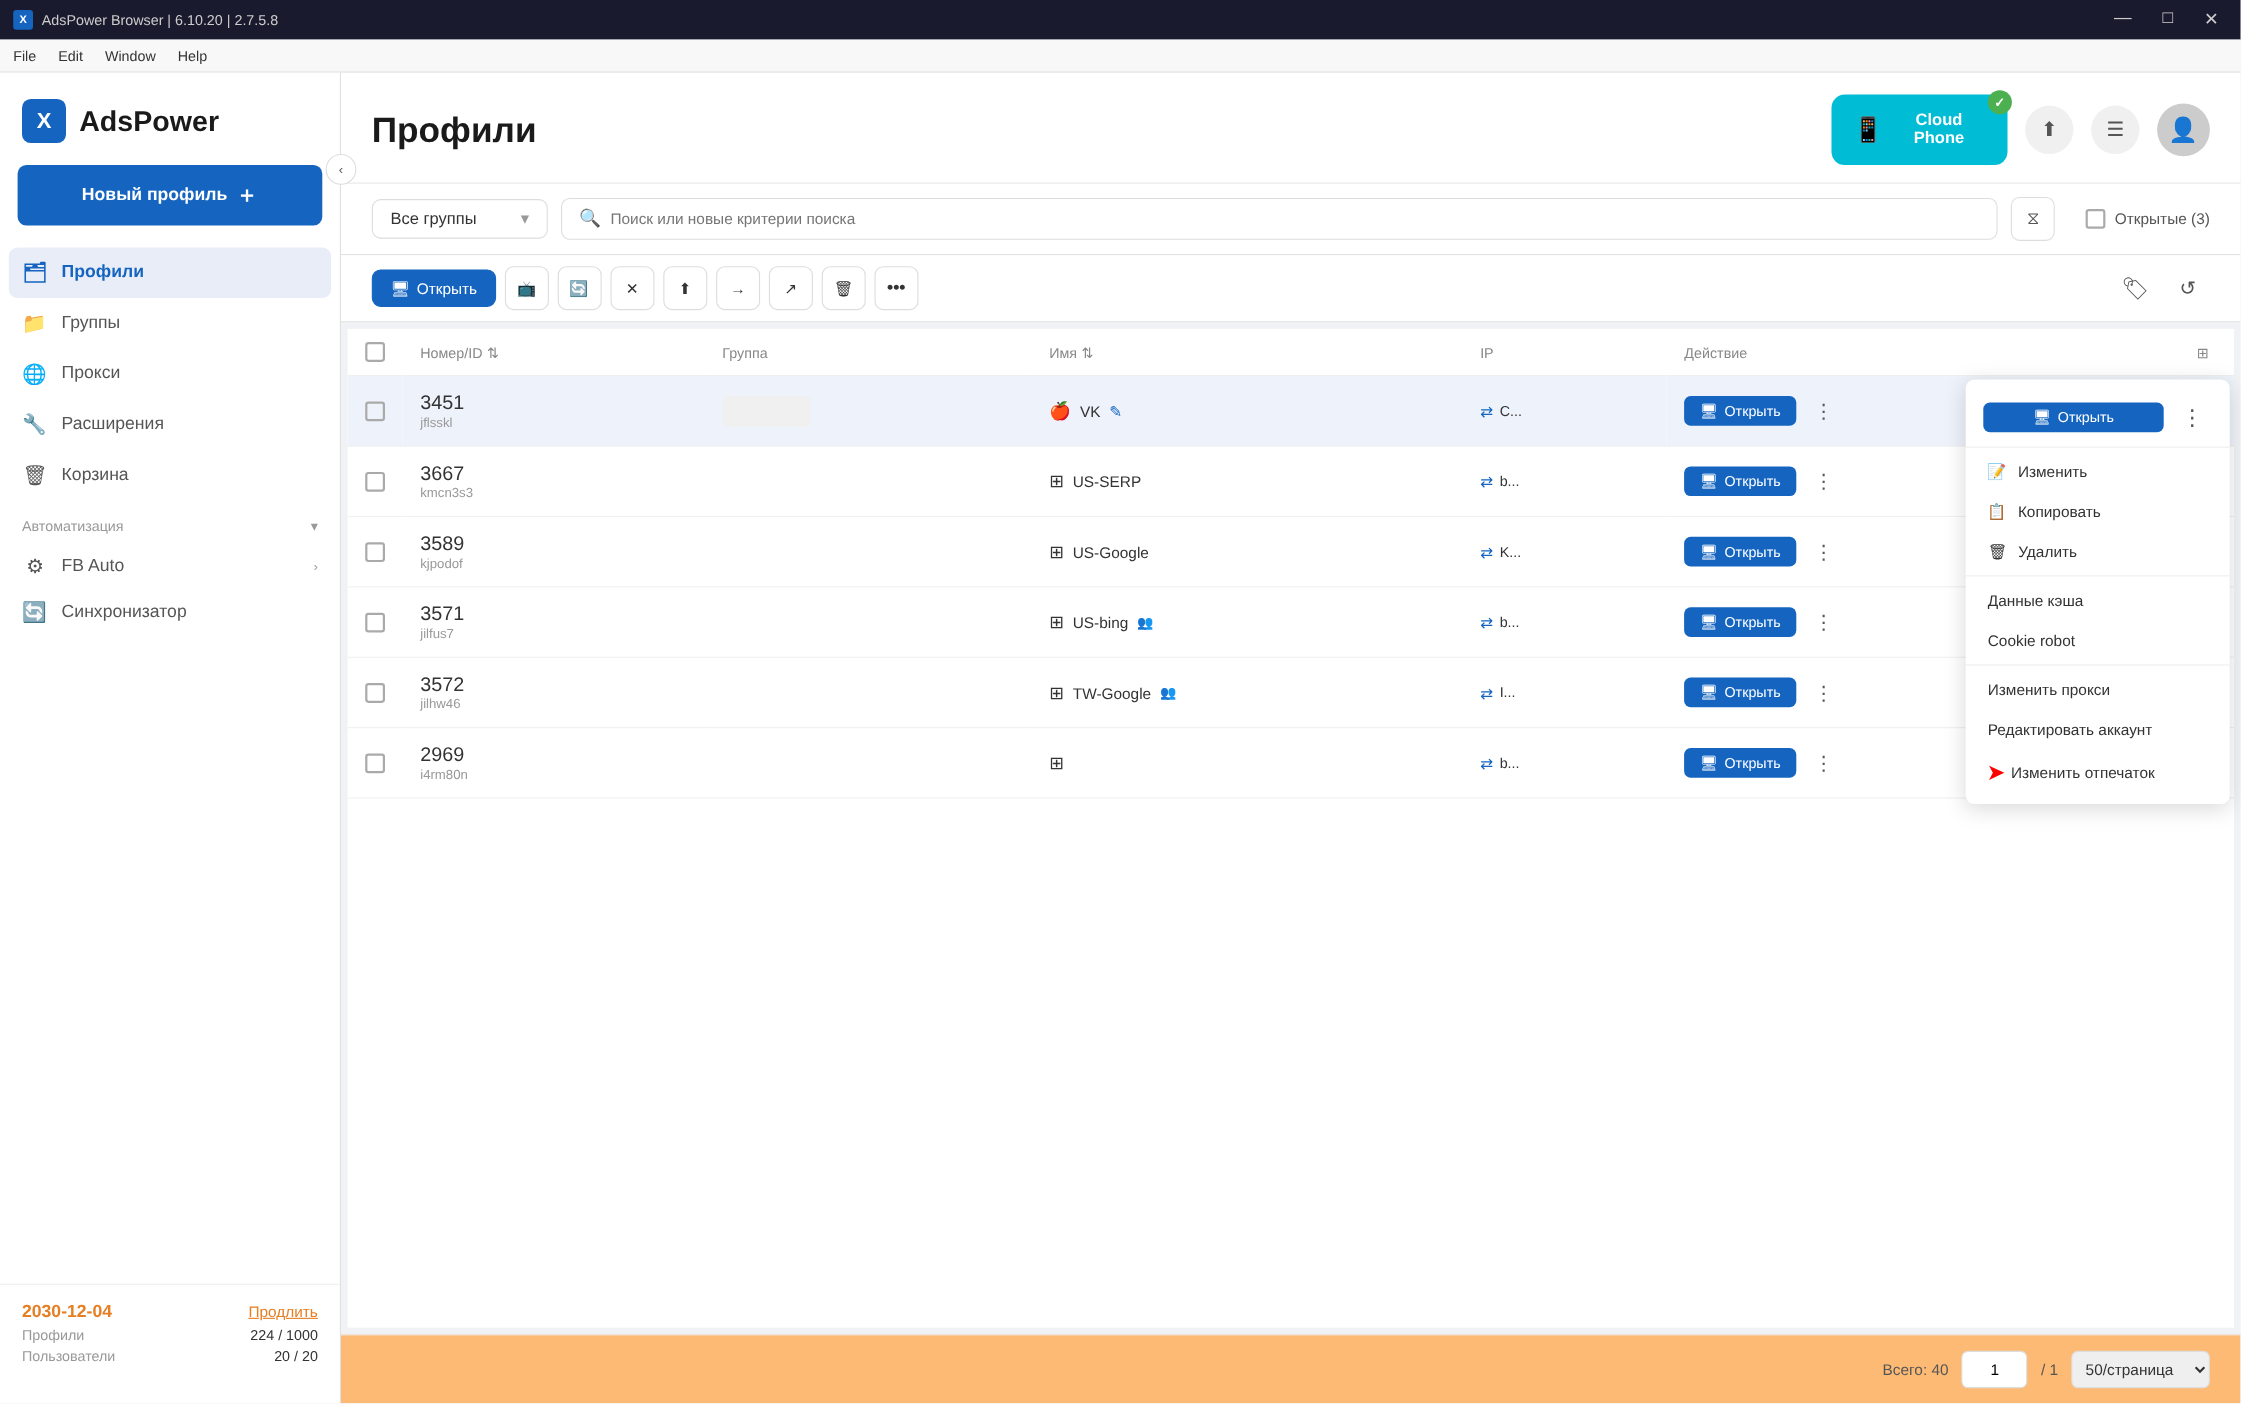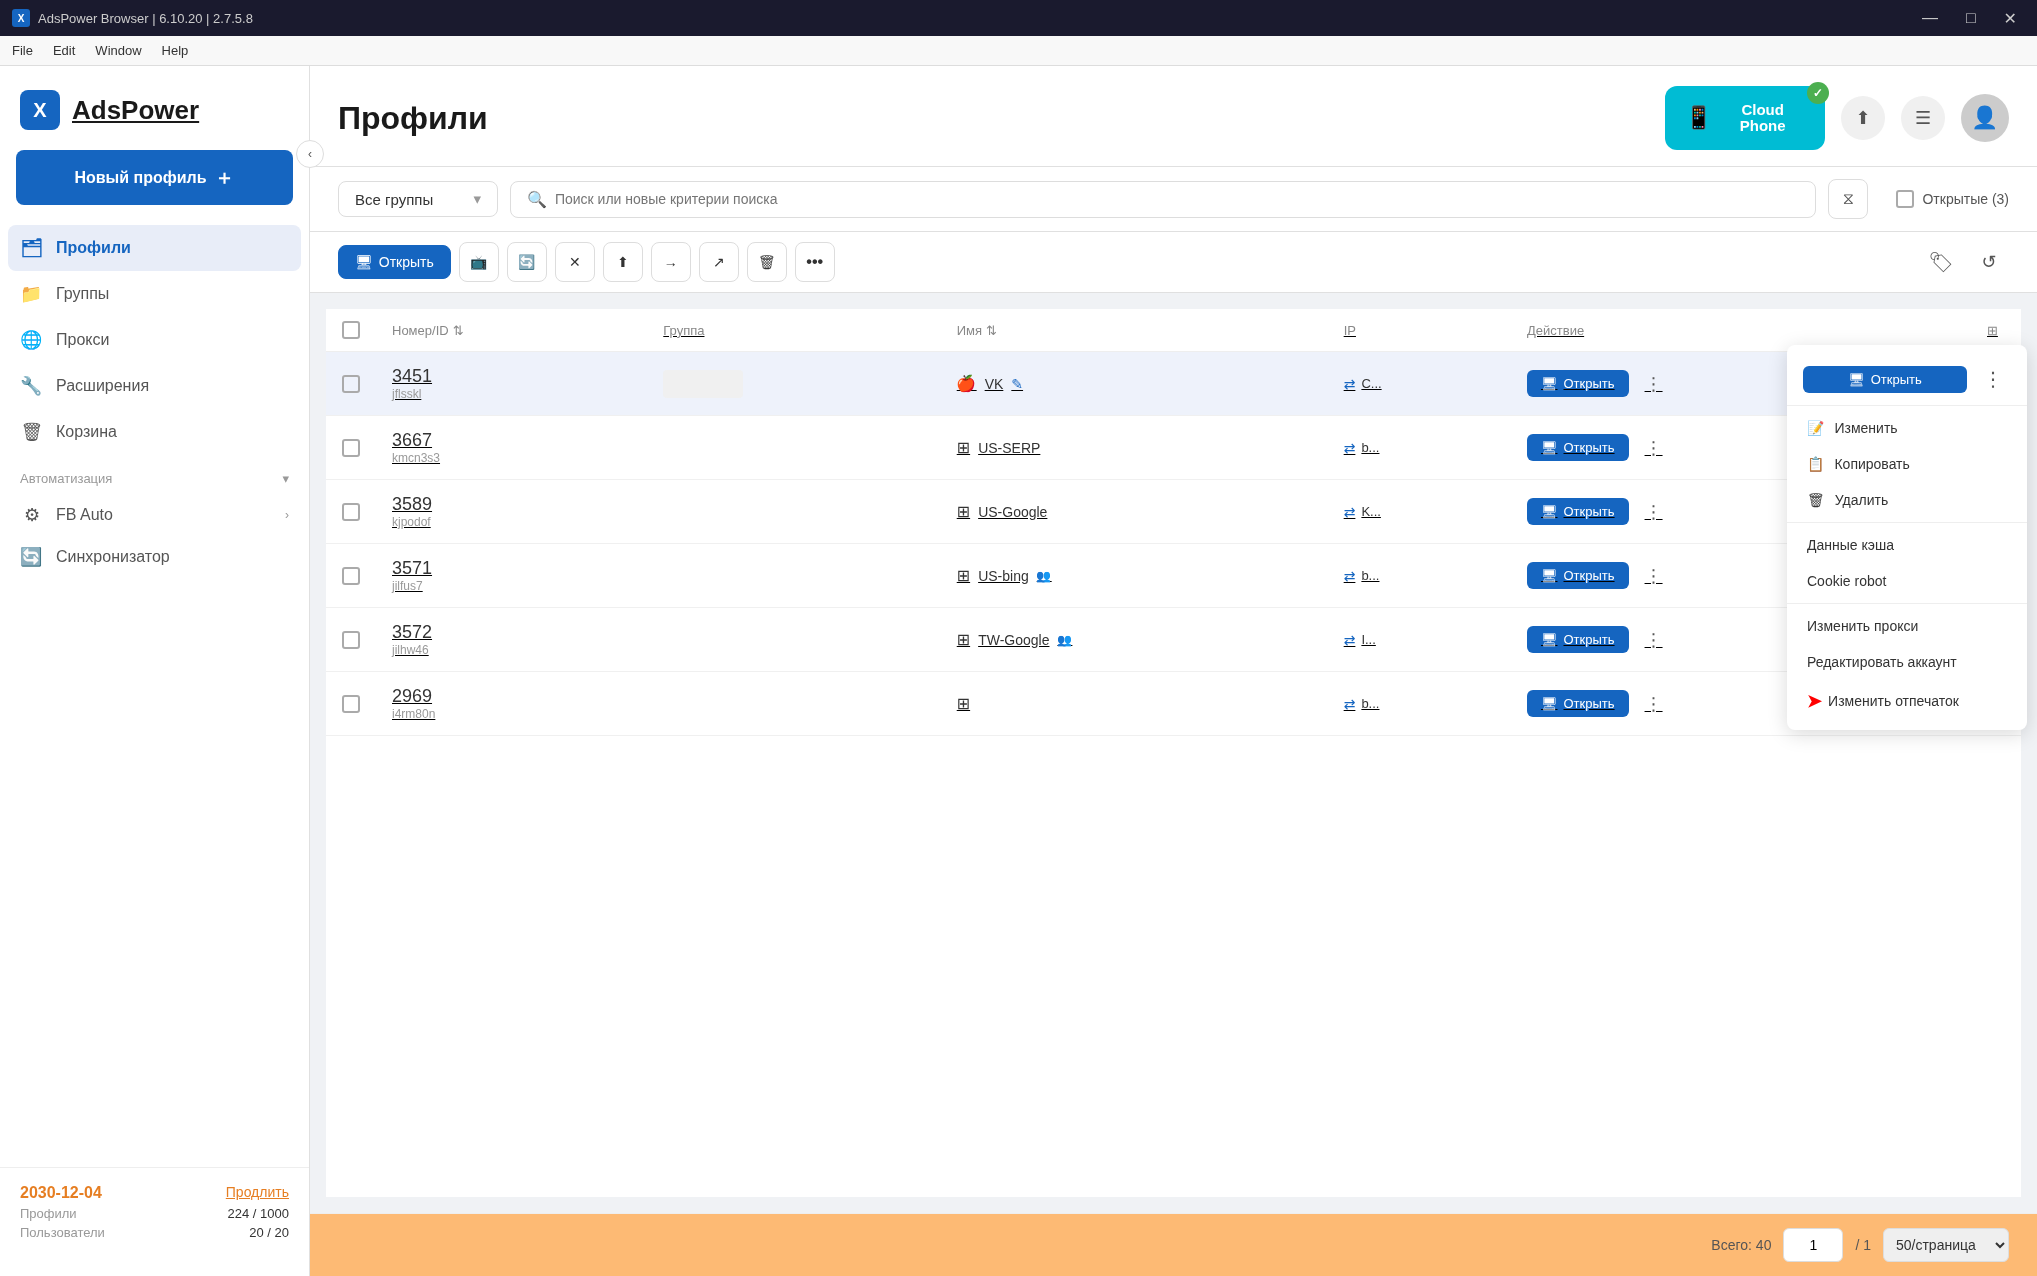--- a/index.html
+++ b/index.html
@@ -16,21 +16,21 @@
     .menubar { background: #f8f8f8; height: 30px; display: flex; align-items: center; padding: 0 12px; gap: 20px; border-bottom: 1px solid #ddd; }
     .menu-item { font-size: 13px; cursor: pointer; color: #333; }
     
     
     .main { display: flex; height: calc(1276px - 66px); }
     
     
     .sidebar { width: 310px; background: white; border-right: 1px solid #e0e0e0; display: flex; flex-direction: column; padding: 16px 0; }
     .sidebar-header { display: flex; align-items: center; gap: 12px; padding: 8px 20px 20px; }
     .sidebar-logo { width: 40px; height: 40px; background: #1565c0; border-radius: 8px; display: flex; align-items: center; justify-content: center; color: white; font-size: 20px; font-weight: bold; }
-    .sidebar-brand { font-size: 26px; font-weight: 700; color: #1a1a1a; text-decoration: underline; }
+    .sidebar-brand { font-size: 26px; font-weight: 700; color: #1a1a1a; }
     
     .new-profile-btn { margin: 0 16px 20px; background: #1565c0; color: white; border: none; border-radius: 8px; padding: 14px 20px; font-size: 16px; font-weight: 600; cursor: pointer; display: flex; align-items: center; justify-content: center; gap: 8px; }
     
     .sidebar-nav { flex: 1; }
     .nav-item { display: flex; align-items: center; gap: 12px; padding: 12px 20px; cursor: pointer; color: #555; font-size: 16px; }
     .nav-item.active { background: #e8edf8; color: #1565c0; font-weight: 600; border-radius: 8px; margin: 0 8px; padding: 12px 12px; }
     .nav-icon { font-size: 18px; width: 24px; text-align: center; }
     
     .section-label { padding: 16px 20px 8px; color: #999; font-size: 13px; display: flex; align-items: center; justify-content: space-between; }
     .section-label .arrow { color: #999; }
@@ -77,21 +77,21 @@
     .action-bar { background: white; padding: 10px 28px; border-bottom: 1px solid #e0e0e0; display: flex; align-items: center; gap: 8px; }
     
     .action-btn { display: flex; align-items: center; gap: 6px; padding: 8px 16px; border: 1px solid #ddd; border-radius: 8px; background: white; cursor: pointer; font-size: 14px; color: #333; }
     .action-btn.primary { background: #1565c0; color: white; border-color: #1565c0; }
     .action-btn.icon-only { width: 40px; height: 40px; padding: 0; justify-content: center; border-radius: 8px; }
     
     .tag-icon-btn { width: 40px; height: 40px; border: none; background: transparent; cursor: pointer; display: flex; align-items: center; justify-content: center; font-size: 20px; color: #555; margin-left: auto; }
     .refresh-icon-btn { width: 40px; height: 40px; border: none; background: transparent; cursor: pointer; display: flex; align-items: center; justify-content: center; font-size: 18px; color: #555; }
     
     
-    .table-container { flex: 1; overflow-y: auto; background: white; margin: 16px; position: relative; text-decoration: underline; }
+    .table-container { flex: 1; overflow-y: auto; background: white; margin: 6px; position: relative; }
     table { width: 100%; border-collapse: collapse; }
     thead th { padding: 12px 16px; text-align: left; color: #888; font-size: 13px; font-weight: 500; border-bottom: 1px solid #eee; white-space: nowrap; }
     thead th:first-child { width: 50px; }
     .th-sort { display: inline-flex; align-items: center; gap: 4px; cursor: pointer; }
     
     tbody tr { border-bottom: 1px solid #f0f0f0; }
     tbody tr.active-row { background: #eef2fb; }
     
     td { padding: 14px 16px; font-size: 14px; color: #333; vertical-align: middle; }
     td:first-child { width: 50px; }

